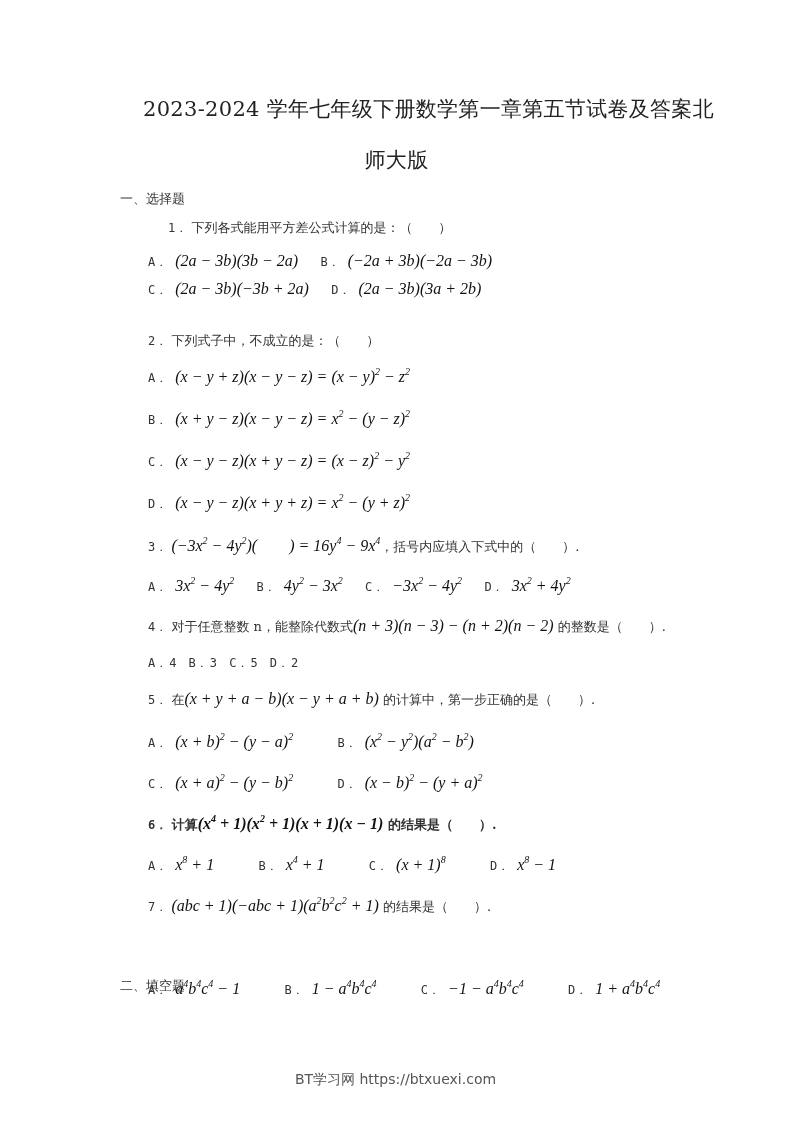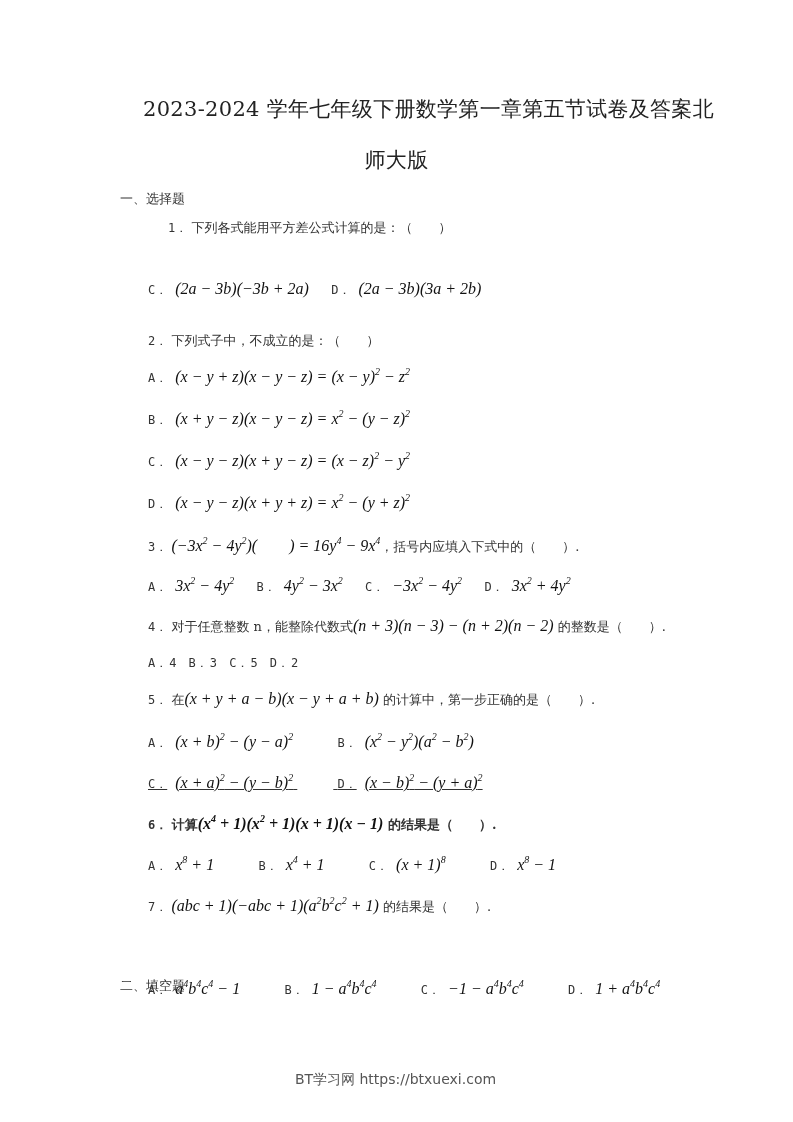--- a/index.html
+++ b/index.html
@@ -25,20 +25,25 @@
 <div class="page">
 
   <div class="title l1">2023-2024 学年七年级下册数学第一章第五节试卷及答案北</div>
   <div class="title l2">师大版</div>
 
   <div class="line sec" style="top:190px;">一、选择题</div>
 
   <div class="line q" style="top:219px;margin-left:20px;">
     <span class="qnum">1．</span>
     <span>下列各式能用平方差公式计算的是：（　　）</span>
+  </div>
+  <div class="line q" style="top:252px;">
+    <span class="opt-label">A．</span><span class="math">(2a − 3b)(3b − 2a)</span>
+    <span class="gap"></span>
+    <span class="opt-label">B．</span><span class="math">(−2a + 3b)(−2a − 3b)</span>
   </div>
   <div class="line q" style="top:280px;">
     <span class="opt-label">C．</span><span class="math">(2a − 3b)(−3b + 2a)</span>
     <span class="gap"></span>
     <span class="opt-label">D．</span><span class="math">(2a − 3b)(3a + 2b)</span>
   </div>
 
   <div class="line q" style="top:332px;">
     <span class="qnum">2．</span>
     <span>下列式子中，不成立的是：（　　）</span>
@@ -85,21 +90,21 @@
   <div class="line q" style="top:690px;">
     <span class="qnum">5．</span>
     <span>在</span><span class="math">(x + y + a − b)(x − y + a + b)</span>
     <span>的计算中，第一步正确的是（　　）.</span>
   </div>
   <div class="line q" style="top:733px;">
     <span class="opt-label">A．</span><span class="math"><span>(x + b)</span><sup>2</sup><span> − (y − a)</span><sup>2</sup></span>
     <span class="gap-l"></span>
     <span class="opt-label">B．</span><span class="math"><span>(x</span><sup>2</sup><span> − y</span><sup>2</sup><span>)(a</span><sup>2</sup><span> − b</span><sup>2</sup><span>)</span></span>
   </div>
-  <div class="line q" style="top:774px;text-decoration:underline;">
+  <div class="line q" style="top:774px;">
     <span class="opt-label">C．</span><span class="math"><span>(x + a)</span><sup>2</sup><span> − (y − b)</span><sup>2</sup></span>
     <span class="gap-l"></span>
     <span class="opt-label">D．</span><span class="math"><span>(x − b)</span><sup>2</sup><span> − (y + a)</span><sup>2</sup></span>
   </div>
 
   <div class="line q" style="top:815px;font-weight:bold;">
     <span class="qnum">6．</span>
     <span>计算</span><span class="math"><span>(x</span><sup>4</sup><span> + 1)(x</span><sup>2</sup><span> + 1)(x + 1)(x − 1)</span></span>
     <span>的结果是（　　）.</span>
   </div>

